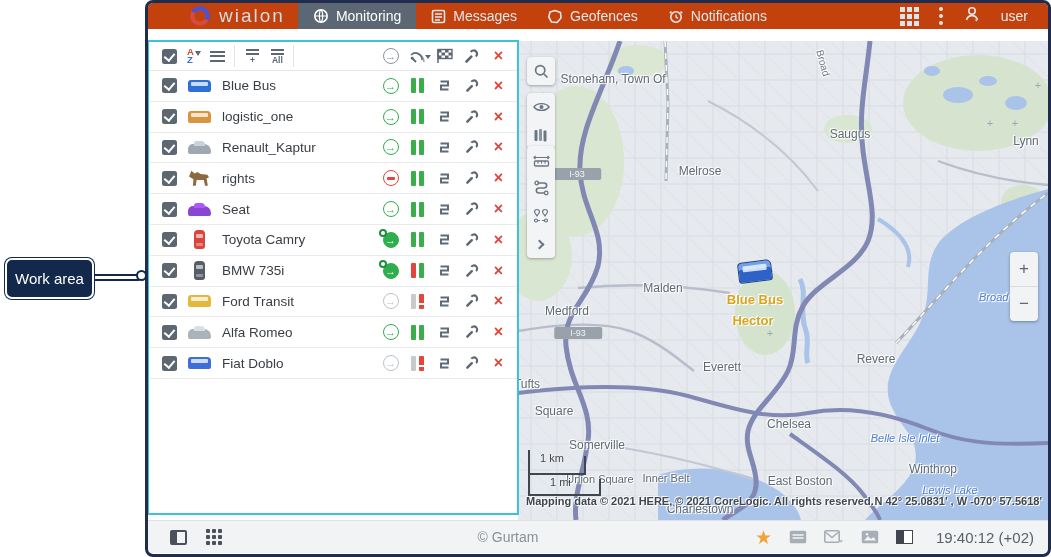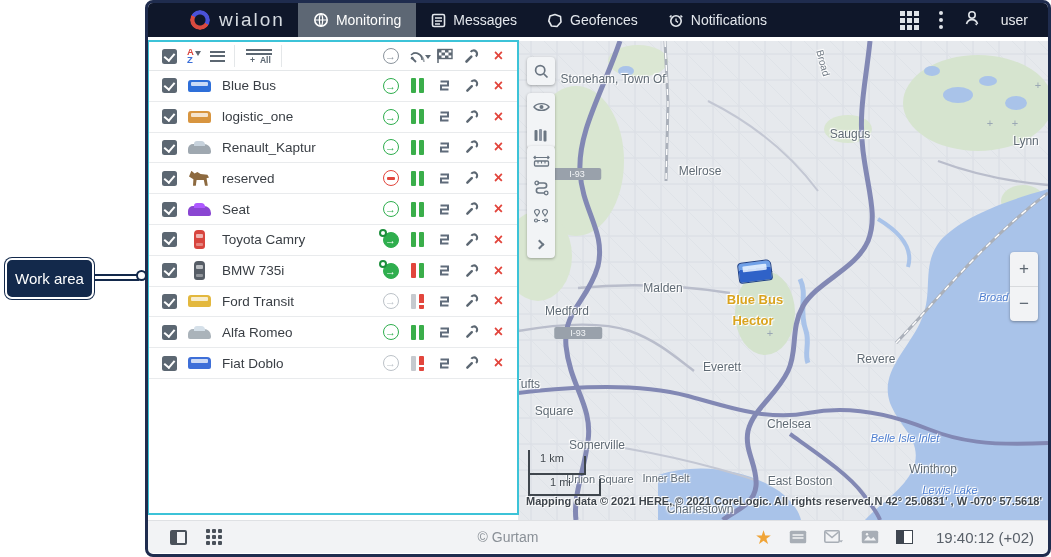--- a/index.html
+++ b/index.html
@@ -6,21 +6,21 @@
   #stage{position:relative;width:1051px;height:557px;background:#fff;overflow:hidden;}
   #stage *{box-sizing:border-box;}
 
   
   .app-border{position:absolute;left:145px;top:0;width:906px;height:557px;border:3px solid #1f2c4e;border-radius:8px;pointer-events:none;z-index:60;}
   .callout-box{position:absolute;left:5px;top:258px;width:89px;height:41px;background:#13294b;border:2px solid #fff;border-radius:7px;color:#fff;font-size:15px;display:flex;align-items:center;justify-content:center;z-index:70;box-shadow:0 0 0 1px #13294b;}
   .callout-line{position:absolute;left:93px;top:276px;width:46px;height:3px;background:#fff;box-shadow:0 -2px 0 #13294b,0 2px 0 #13294b;z-index:70;}
   .callout-dot{position:absolute;left:136px;top:270px;width:11px;height:11px;border:2.5px solid #13294b;border-radius:50%;background:#fff;z-index:71;}
 
   
-  .topbar{position:absolute;left:148px;top:3px;width:900px;height:34px;background:#0f172a;display:flex;align-items:stretch;z-index:10;border-radius:5px 5px 0 0;}
+  .topbar{position:absolute;left:148px;top:3px;width:900px;height:26px;background:#c2410c;display:flex;align-items:stretch;z-index:10;border-radius:5px 5px 0 0;}
   .logo{display:flex;align-items:center;margin-left:42px;gap:9px;}
   .logo-mark{width:20px;height:20px;border-radius:50%;background:conic-gradient(#4a52d8 0 120deg,#d84a3f 120deg 300deg,#4a52d8 300deg);-webkit-mask:radial-gradient(circle 10px at 50% 50%,transparent 5px,#000 6px);mask:radial-gradient(circle 10px at 50% 50%,transparent 5px,#000 6px);}
   .logo-text{color:#d6dbe1;font-size:19px;letter-spacing:2px;font-weight:400;}
   .tabs{display:flex;margin-left:13px;}
   .tab{display:flex;align-items:center;gap:7px;padding:0 15px;color:#e3e7ec;font-size:14px;cursor:pointer;}
   .tab.active{background:#5d6774;color:#fff;}
   .tab svg{display:block;}
   .topbar-right{margin-left:auto;display:flex;align-items:center;gap:20px;padding-right:20px;}
   .apps-grid{display:grid;grid-template-columns:repeat(3,5px);grid-auto-rows:5px;gap:2px;}
   .apps-grid i{background:#dfe3e8;}
@@ -368,21 +368,21 @@
     <span class="sort-icon">
       <b class="sort-a">A</b>
       <b class="sort-z">Z</b>
     </span>
     <span class="bars-icon"></span>
     <span class="ptb-sep"></span>
     <span class="bars-stack">
       <span class="bars-mini"></span>
       <span class="bars-sub">+</span>
     </span>
-    <span class="bars-stack" style="margin-left:0">
+    <span class="bars-stack" style="margin-left:12px">
       <span class="bars-mini"></span>
       <span class="bars-sub">All</span>
     </span>
     <span class="ptb-sep"></span>
     <span class="ptb-spacer"></span>
     <div class="ptb-right">
       <span class="ptb-cell">
             <span class="hdr-motion"></span>
           </span>
       <span class="ptb-cell">
@@ -493,21 +493,21 @@
             <path d="M6.8 3 A3.4 3.4 0 1 1 11.8 7.5" fill="none" stroke="#5c6772" stroke-width="2.2"></path>
           </svg>
         </span>
     <span class="ucell x-icon"></span>
   </div>
   <div class="urow">
     <span class="cbox"></span>
     <span class="veh-cell">
           <span class="veh" data-veh="horse" style="--veh: #8d6a3f;"></span>
         </span>
-    <span class="uname">reserved</span>
+    <span class="uname">rights</span>
     <span class="ucell">
           <span class="mstate" data-state="stopped"></span>
         </span>
     <span class="ucell">
           <span class="barpair">
             <span class="bar" data-c="green"></span>
             <span class="bar" data-c="green"></span>
           </span>
         </span>
     <span class="ucell">

